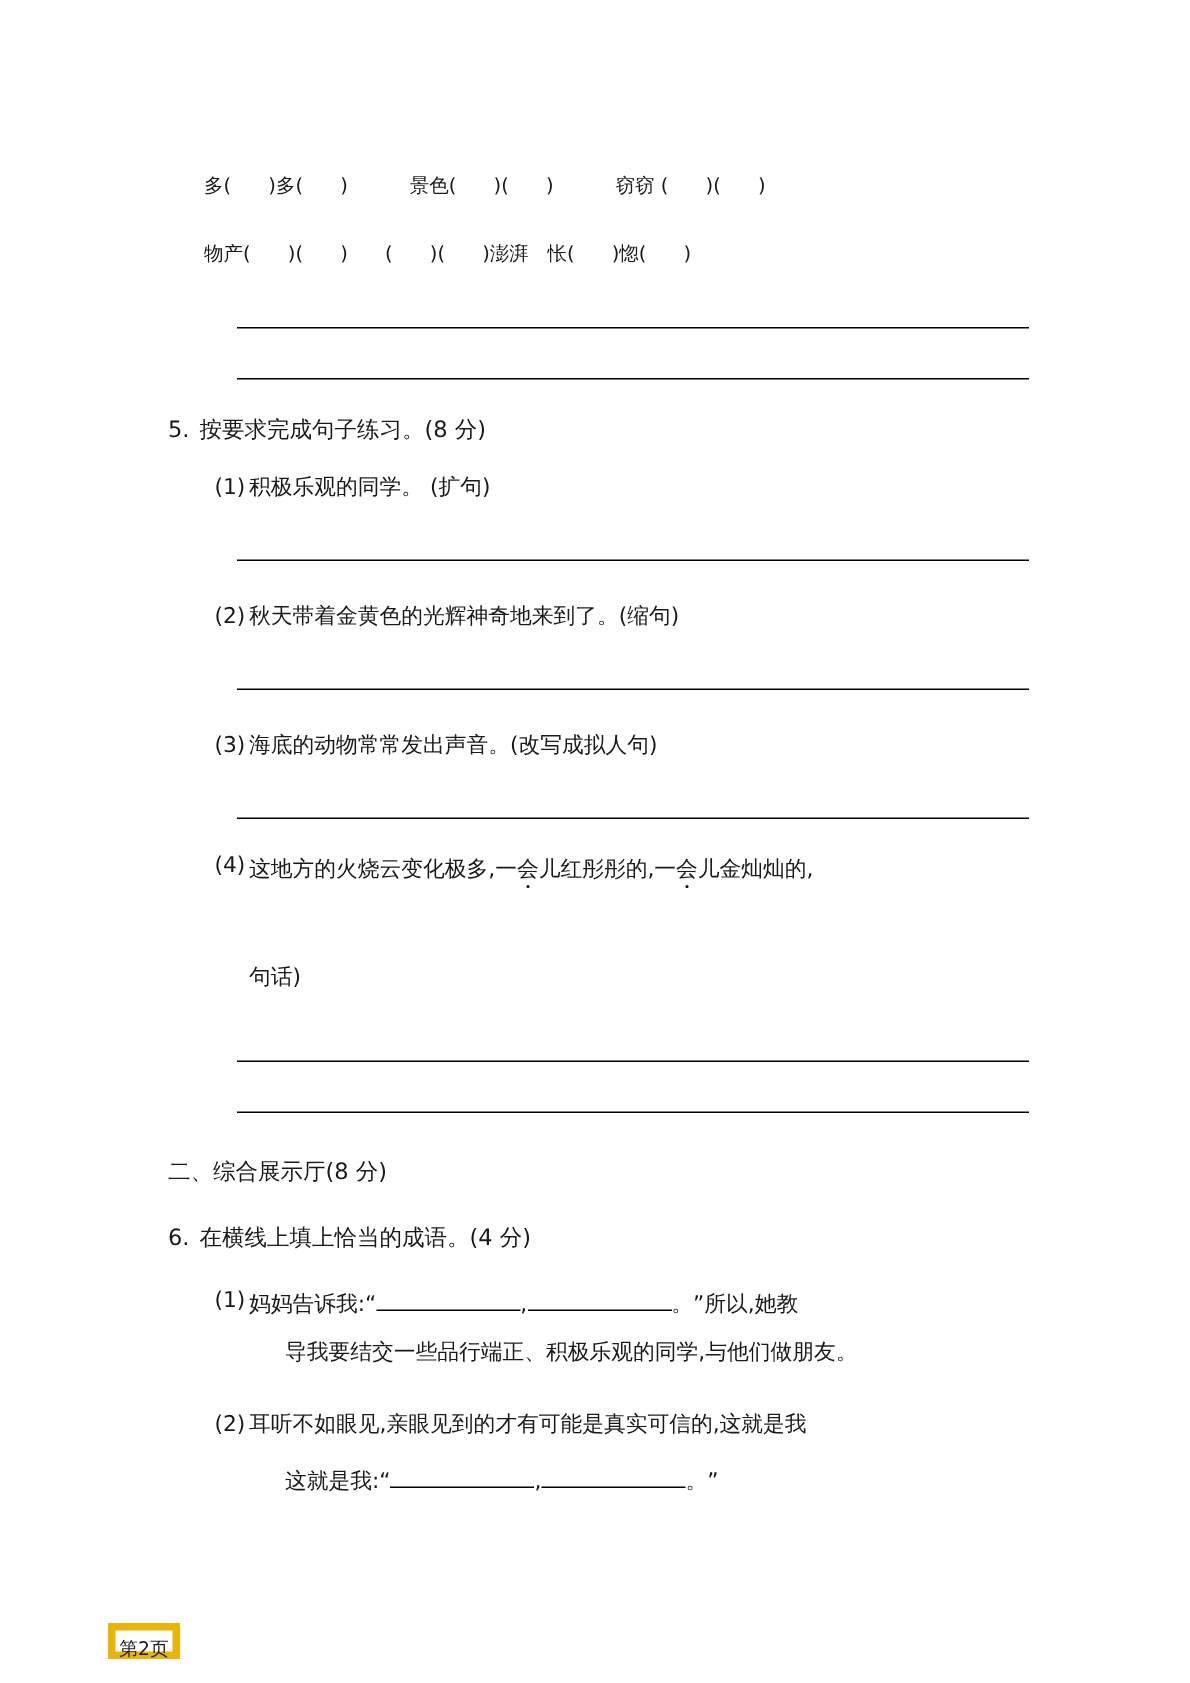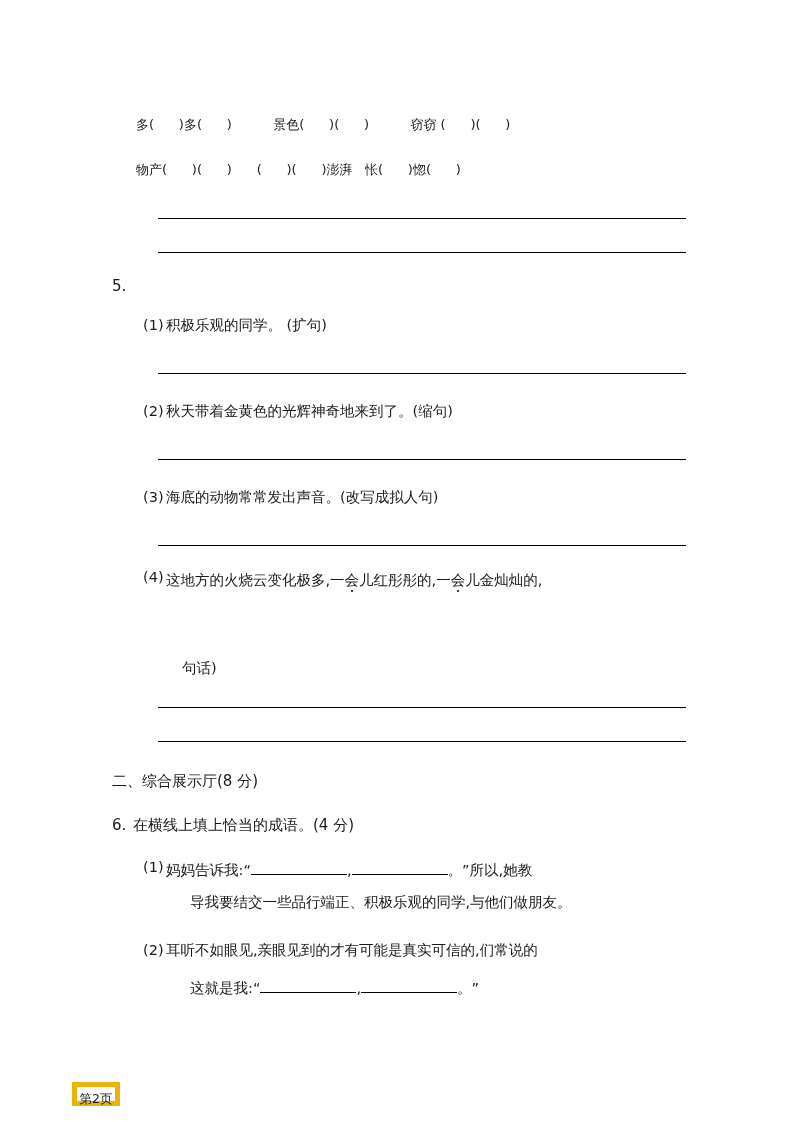--- a/index.html
+++ b/index.html
@@ -99,54 +99,55 @@
 
 <div class="page">
 
   <div class="blanks-row" style="left:136px; top:100px;">多(      )多(      )          景色(      )(      )          窃窃 (      )(      )</div>
   <div class="blanks-row" style="left:136px; top:145px;">物产(      )(      )      (      )(      )澎湃   怅(      )惚(      )</div>
 
   <div class="answer-line" style="left:158px; top:218px; width:528px;"></div>
   <div class="answer-line" style="left:158px; top:252px; width:528px;"></div>
 
   <div class="q-num" style="left:112px; top:275px;">5.</div>
+  <div class="q-title" style="left:133px; top:275px;">按要求完成句子练习。(8 分)</div>
 
   <div class="sub" style="left:143px; top:313px;">(1)</div>
   <div class="sub" style="left:166px; top:313px;">积极乐观的同学。 (扩句)</div>
   <div class="answer-line" style="left:158px; top:373px; width:528px;"></div>
 
   <div class="sub" style="left:143px; top:399px;">(2)</div>
   <div class="sub" style="left:166px; top:399px;">秋天带着金黄色的光辉神奇地来到了。(缩句)</div>
   <div class="answer-line" style="left:158px; top:459px; width:528px;"></div>
 
   <div class="sub" style="left:143px; top:485px;">(3)</div>
   <div class="sub" style="left:166px; top:485px;">海底的动物常常发出声音。(改写成拟人句)</div>
   <div class="answer-line" style="left:158px; top:545px; width:528px;"></div>
 
   <div class="sub" style="left:143px; top:565px;">(4)</div>
   <div class="sub-wrap" style="left:166px; top:565px; width:510px;">
     <span>这地方的火烧云变化极多,</span><span class="dot-under">一会儿</span><span>红彤彤的,</span><span class="dot-under">一会儿</span><span>金灿灿的,</span>
   </div>
-  <div class="sub" style="left:182px; top:640px;margin-top:16px;">句话)</div>
+  <div class="sub" style="left:166px; top:640px;">句话)</div>
 
   <div class="answer-line" style="left:158px; top:707px; width:528px;"></div>
   <div class="answer-line" style="left:158px; top:741px; width:528px;"></div>
 
   <div class="section-head" style="left:112px; top:770px;">二、综合展示厅(8 分)</div>
 
   <div class="q-num" style="left:112px; top:814px;">6.</div>
   <div class="q-title" style="left:133px; top:814px;">在横线上填上恰当的成语。(4 分)</div>
 
   <div class="sub" style="left:143px; top:855px;">(1)</div>
   <div class="sub-wrap" style="left:166px; top:855px; width:520px;">
     <span>妈妈告诉我:“</span><span class="fillblank" style="width:96px;"></span><span>,</span><span class="fillblank" style="width:96px;"></span><span>。”所以,她教</span>
   </div>
   <div class="sub" style="left:190px; top:890px;">导我要结交一些品行端正、积极乐观的同学,与他们做朋友。</div>
 
   <div class="sub" style="left:143px; top:938px;">(2)</div>
-  <div class="sub" style="left:166px; top:938px;">耳听不如眼见,亲眼见到的才有可能是真实可信的,们常说的</div>
+  <div class="sub" style="left:166px; top:938px;">耳听不如眼见,亲眼见到的才有可能是真实可信的,这就是我</div>
   <div class="sub-wrap" style="left:190px; top:973px; width:500px;">
     <span>这就是我:“</span><span class="fillblank" style="width:96px;"></span><span>,</span><span class="fillblank" style="width:96px;"></span><span>。”</span>
   </div>
 
   <div class="footer">第2页</div>
 
 </div>
 
 </body></html>

